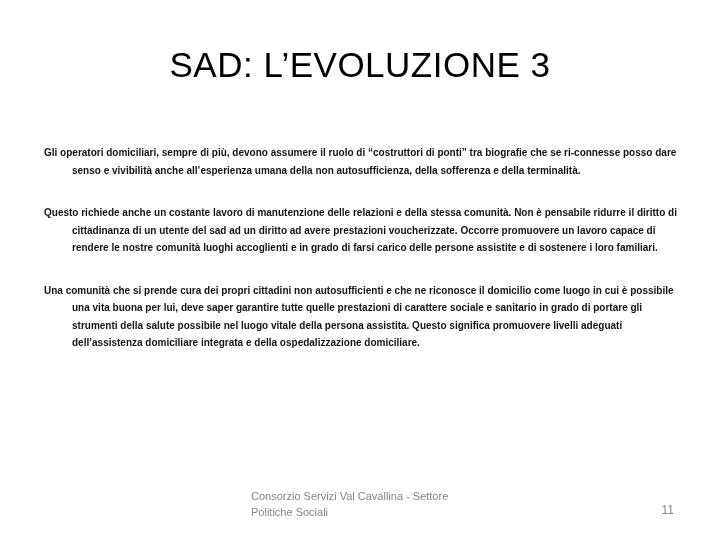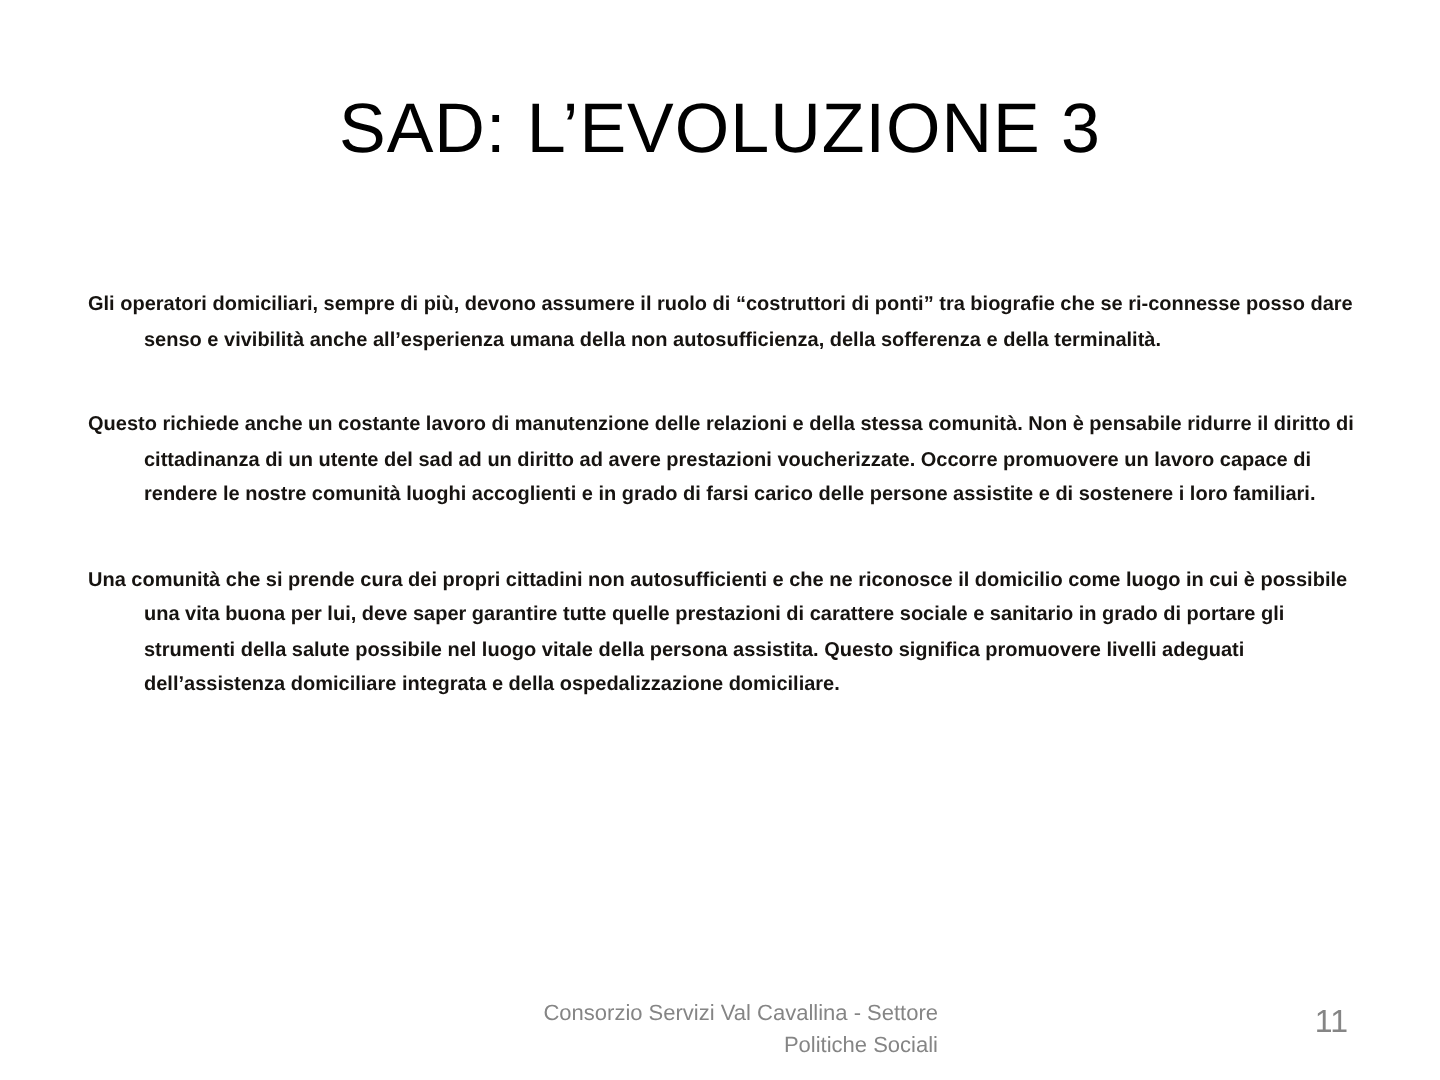--- a/index.html
+++ b/index.html
@@ -38,34 +38,34 @@
     margin: 0 0 25px 0;
     padding-left: 28px;
     text-indent: -28px;
     font-size: 10px;
     font-weight: 700;
     line-height: 17.5px;
     color: var(--body-color, #161310);
   }
   .footer-text {
     position: absolute;
-    top: 499px;
+    top: 488px;
     left: 50%;
     transform: translateX(-50%);
     width: 218px;
-    text-align: right;
+    text-align: left;
     font-size: 11px;
     line-height: 16px;
     color: var(--footer-color, #858585);
   }
   .page-number {
     position: absolute;
     top: 503px;
     right: 46px;
-    font-size: 16px;
+    font-size: 12px;
     color: var(--footer-color, #858585);
   }
 </style>
 </head>
 <body>
 
 <div class="slide">
 
   <h1 class="slide-title">SAD: L’EVOLUZIONE 3</h1>
 

